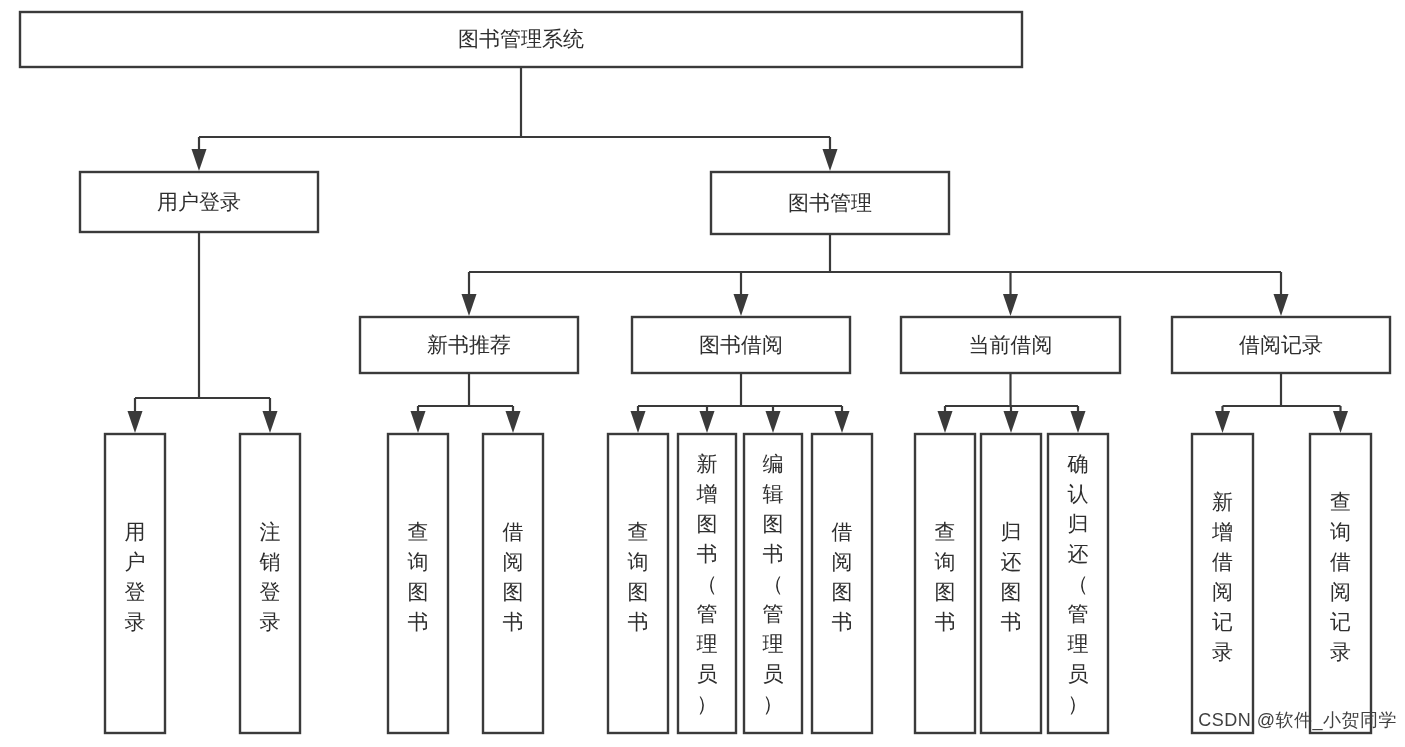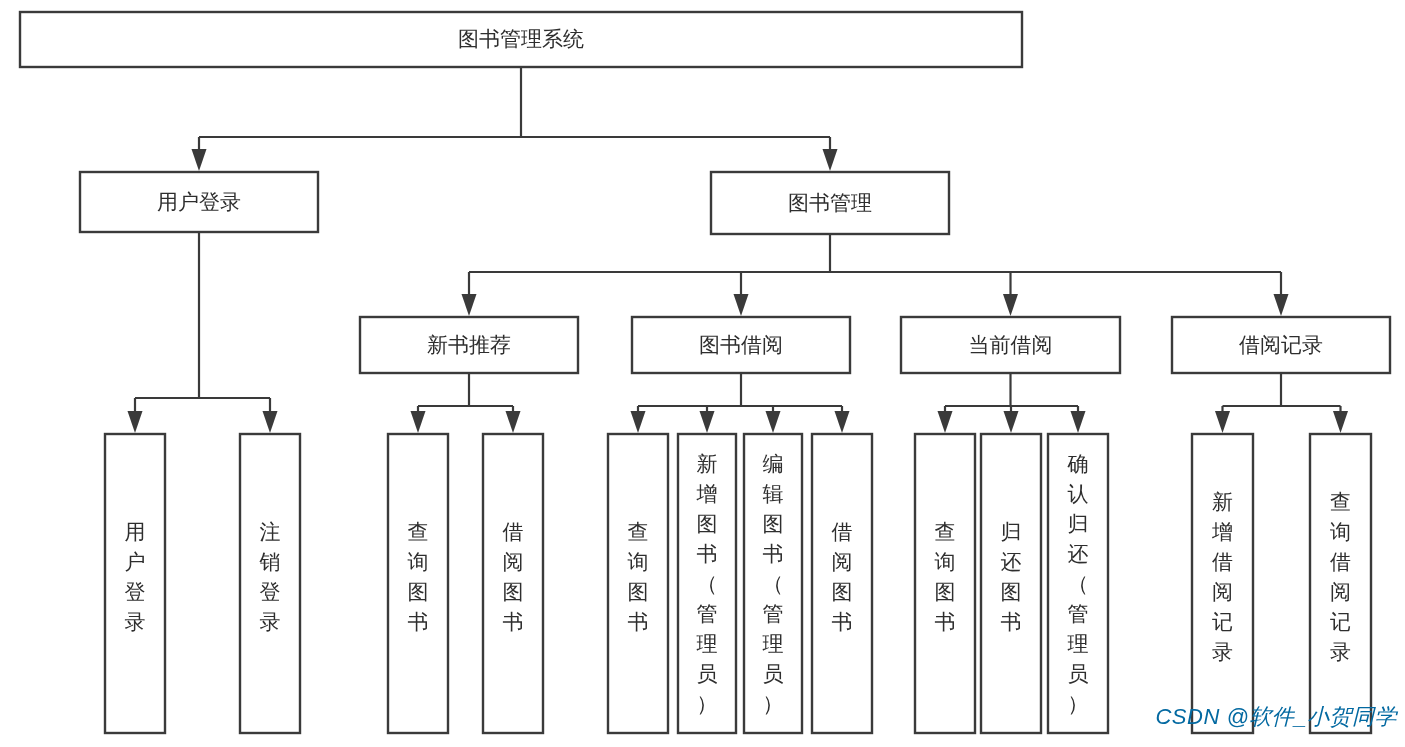--- a/index.html
+++ b/index.html
@@ -54,26 +54,25 @@
     fill: #2e2e2e;
     font-family: "Liberation Sans", "DejaVu Sans", sans-serif;
     font-size: 21px;
     text-anchor: middle;
   }
   .watermark {
     position: absolute;
     right: 8px;
     bottom: 6px;
     font-family: "Liberation Sans", "DejaVu Sans", sans-serif;
-    font-size: 22px;
-    color: #0369a1;
+    font-size: 18px;
+    color: #404040;
     letter-spacing: 0.5px;
     white-space: nowrap;
     user-select: none;
-    font-style: italic;
   }
 </style>
 </head>
 <body>
 
 <div id="diagram-root">
   <svg class="flow" viewBox="0 0 1405 747" xmlns="http://www.w3.org/2000/svg">
     <g id="edge-layer">
         <g>
           <line class="connector" x1="521" y1="67" x2="521" y2="137"></line>

